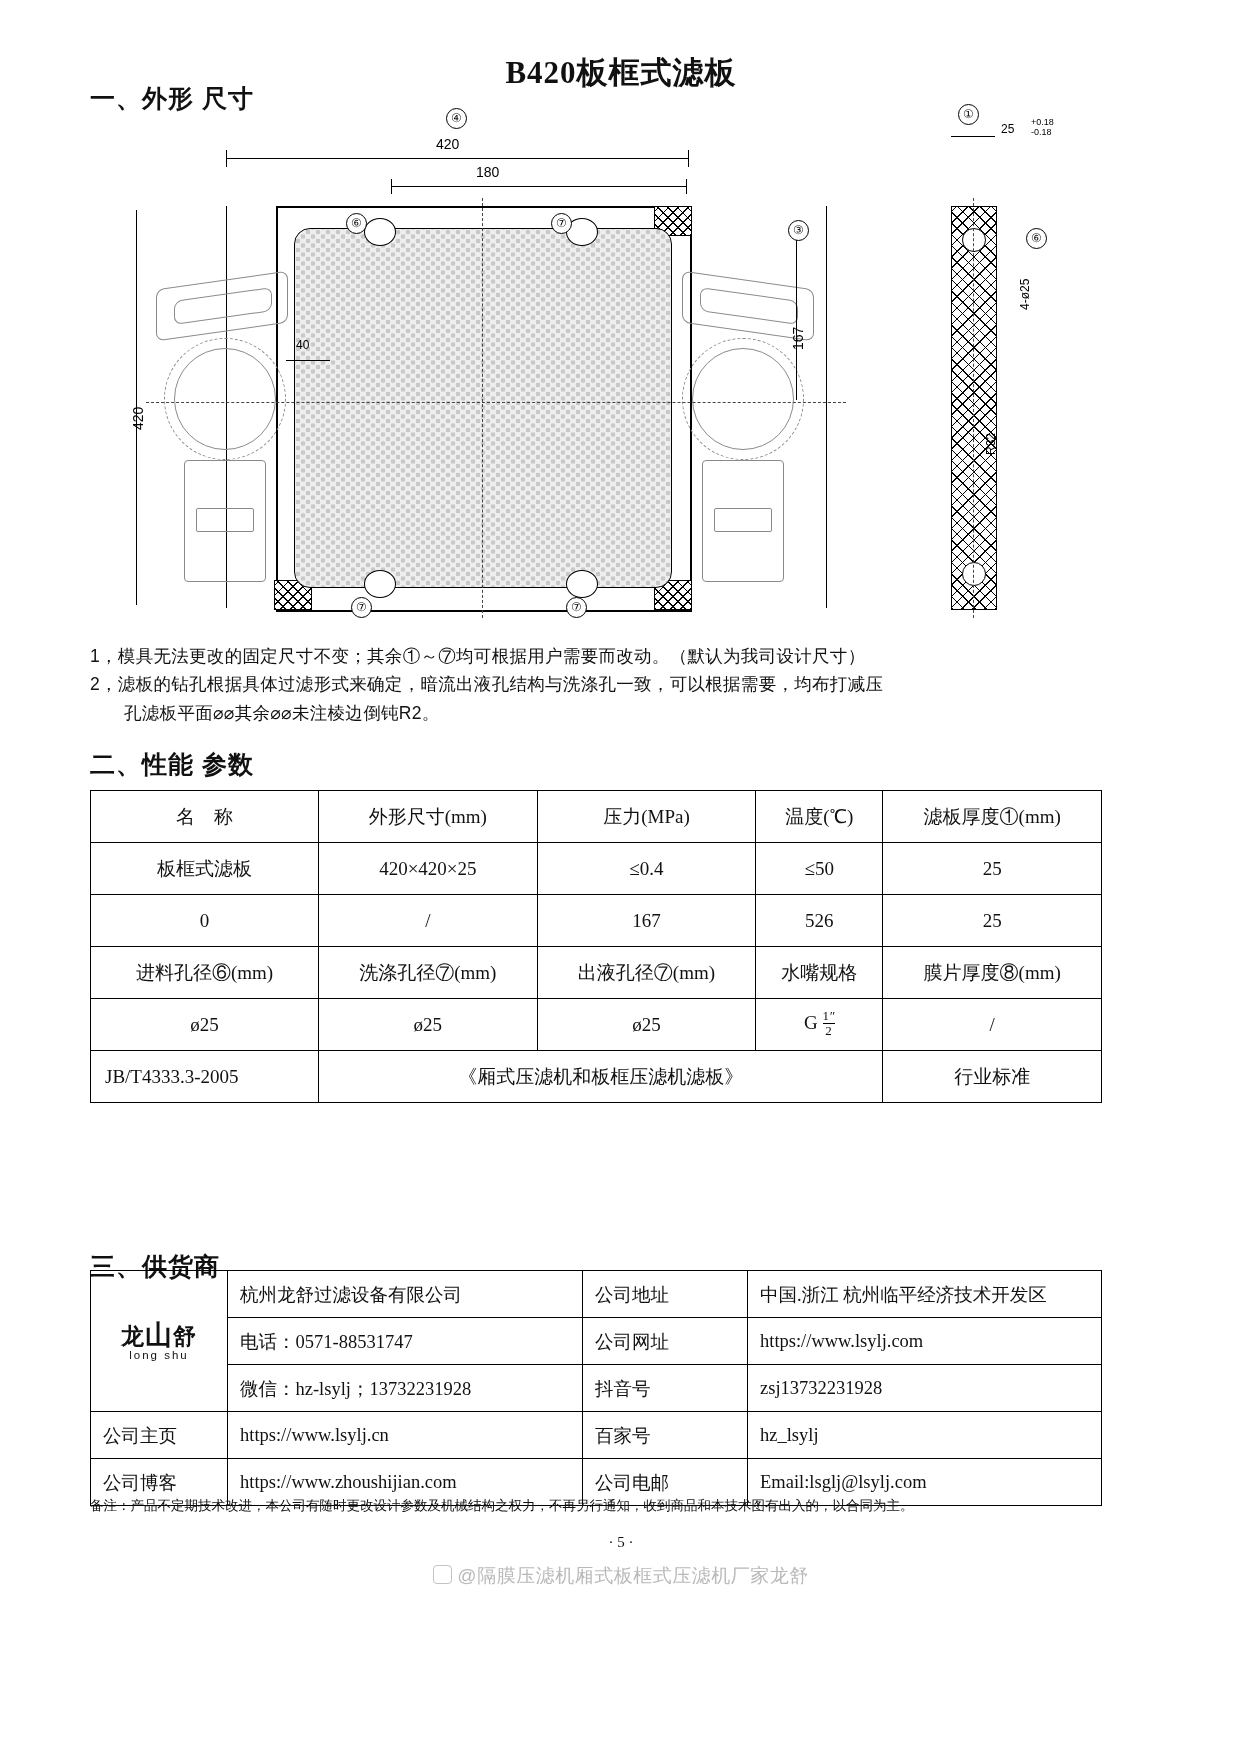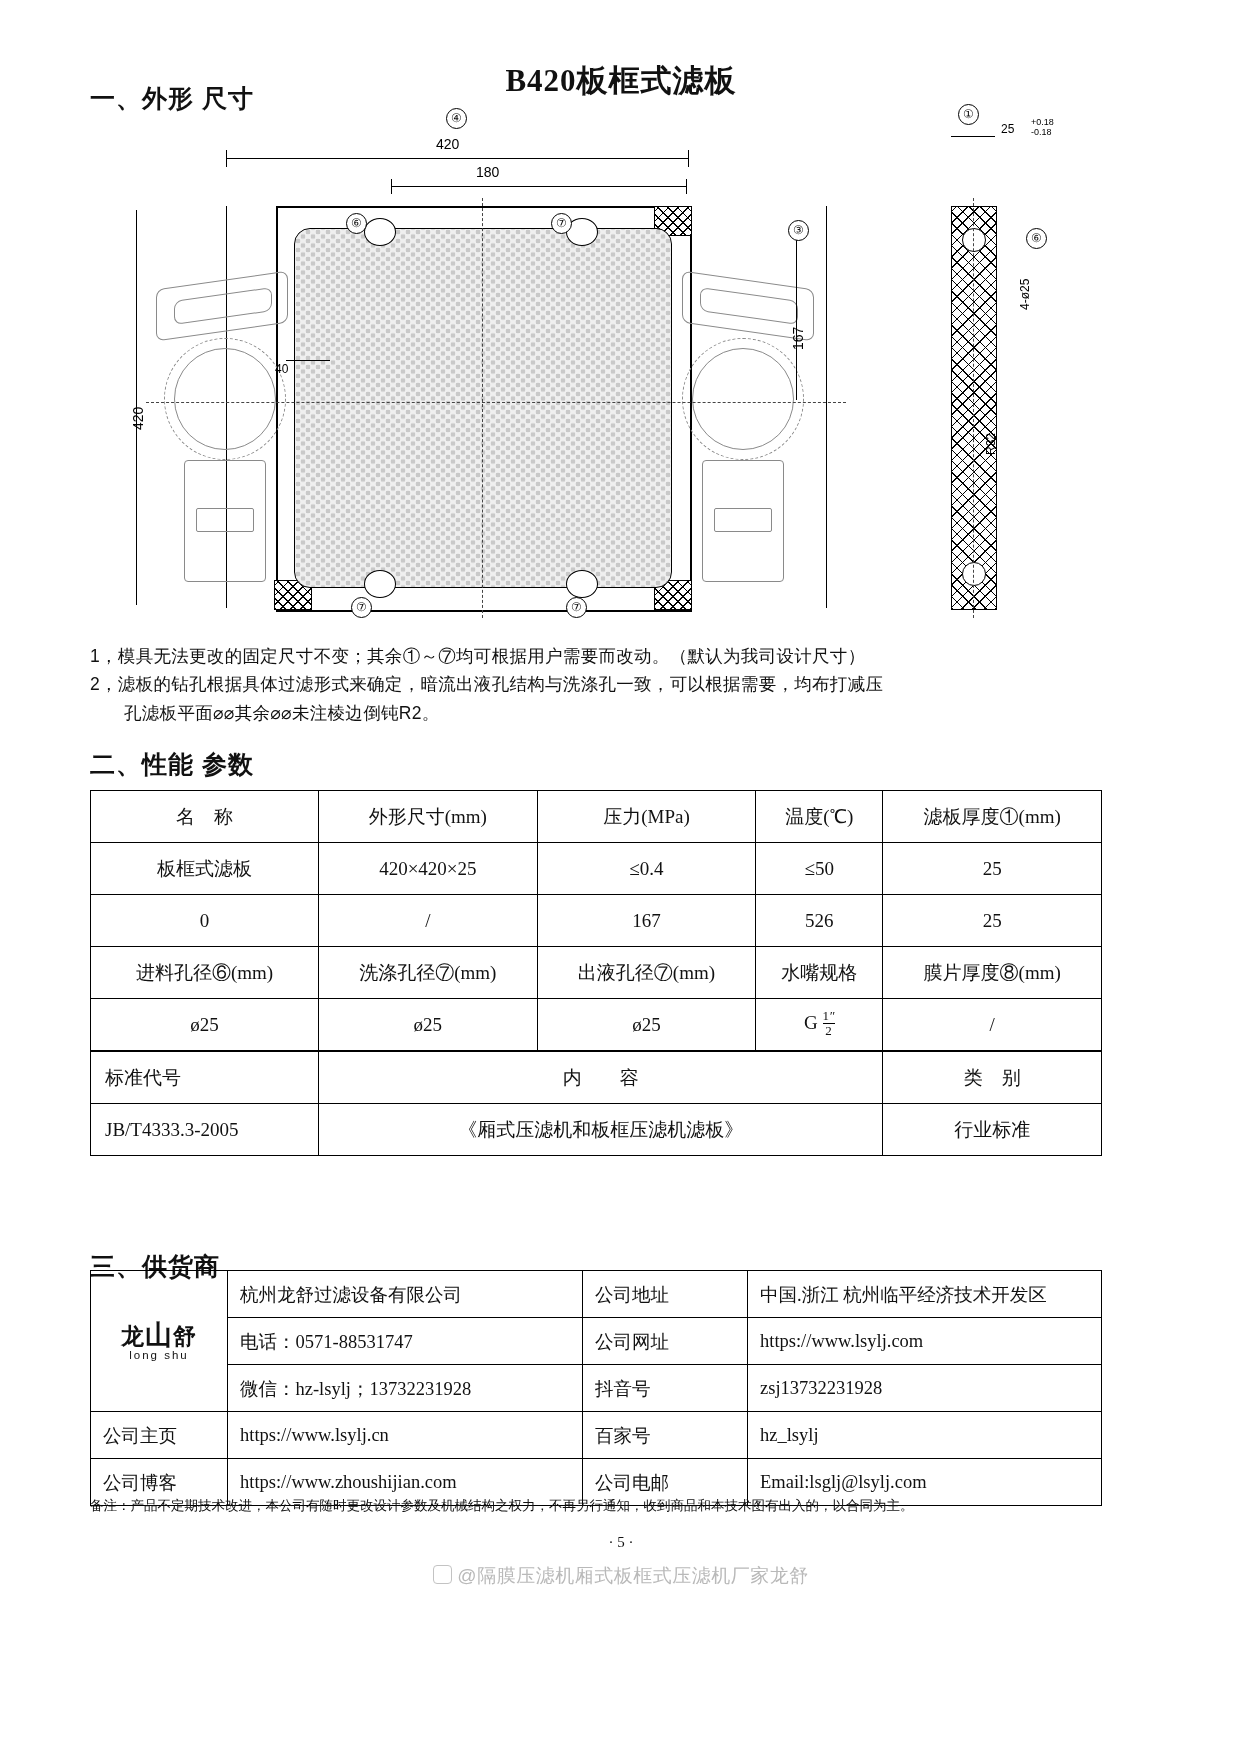--- a/index.html
+++ b/index.html
@@ -16,21 +16,21 @@
     overflow: hidden;
   }
   .page {
     position: relative;
     width: 1242px;
     height: 1758px;
     padding: 0;
   }
   .title {
     position: absolute;
-    top: 60px;
+    top: 52px;
     left: 0;
     width: 1242px;
     text-align: center;
     font-size: 31px;
     font-weight: bold;
     font-family: "Liberation Serif", serif;
     letter-spacing: 1px;
   }
   .sec-head {
     position: absolute;
@@ -314,21 +314,21 @@
 
     <div class="grayline" style="left:88px; top:350px; width:80px; height:120px; border-radius:4px;"></div>
     <div class="grayline" style="left:606px; top:350px; width:80px; height:120px; border-radius:4px;"></div>
     <div class="grayline" style="left:100px; top:398px; width:56px; height:22px; border-radius:2px;"></div>
     <div class="grayline" style="left:618px; top:398px; width:56px; height:22px; border-radius:2px;"></div>
 
     <div class="dash-h" style="left:50px; top:292px; width:700px;"></div>
     <div class="dash-v" style="left:386px; top:88px; height:420px;"></div>
 
     <div class="dim-line thin-h" style="left:190px; top:250px; width:44px;"></div>
-    <div class="lbl small" style="left:179px; top:228px;margin-top:24px;">40</div>
+    <div class="lbl small" style="left:200px; top:228px;">40</div>
 
     <div class="dim-line thin-v" style="left:700px; top:120px; height:170px;"></div>
     <div class="lbl rot" style="left:694px; top:240px;">167</div>
     <div class="circ-num" style="left:692px; top:110px;">③</div>
 
     <div class="side-view" style="left:855px; top:96px; width:44px; height:402px;"></div>
     <div class="hole" style="left:866px; top:118px; width:22px; height:22px;"></div>
     <div class="hole" style="left:866px; top:452px; width:22px; height:22px;"></div>
     <div class="dash-v" style="left:877px; top:88px; height:420px;"></div>
 
@@ -380,25 +380,20 @@
       <td>出液孔径⑦(mm)</td>
       <td>水嘴规格</td>
       <td>膜片厚度⑧(mm)</td>
     </tr>
     <tr>
       <td>ø25</td>
       <td>ø25</td>
       <td>ø25</td>
       <td>G&nbsp;<span class="frac"><span class="num">1<i>″</i></span><span class="den">2</span></span></td>
       <td>/</td>
-    </tr>
-    <tr class="divider">
-      <td class="left">标准代号</td>
-      <td colspan="3">内　　容</td>
-      <td>类　别</td>
     </tr>
     <tr>
       <td class="left">JB/T4333.3-2005</td>
       <td colspan="3">《厢式压滤机和板框压滤机滤板》</td>
       <td>行业标准</td>
     </tr>
   </tbody>
     </table>
 
   <div class="sec-head" id="sec3">三、供货商</div>

